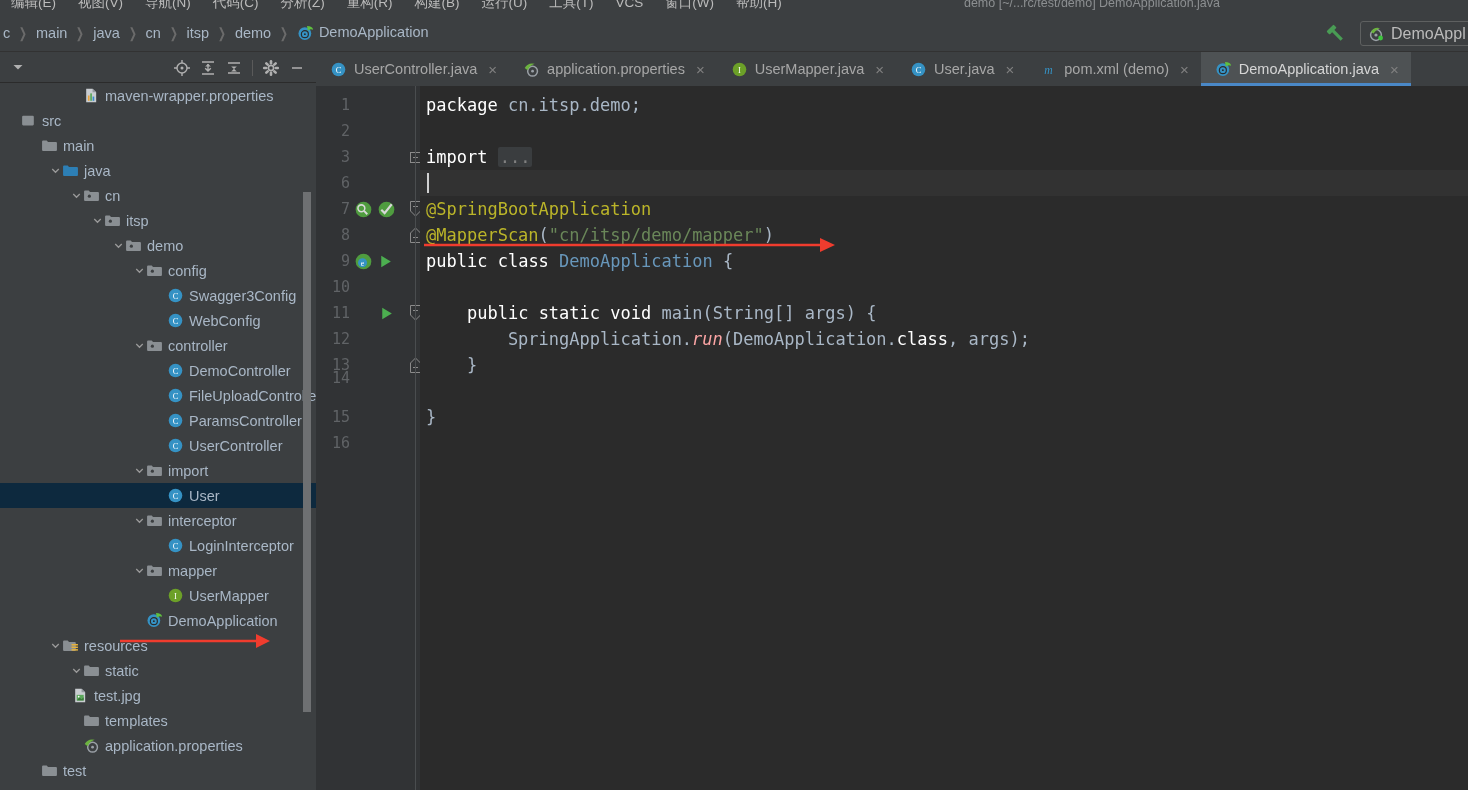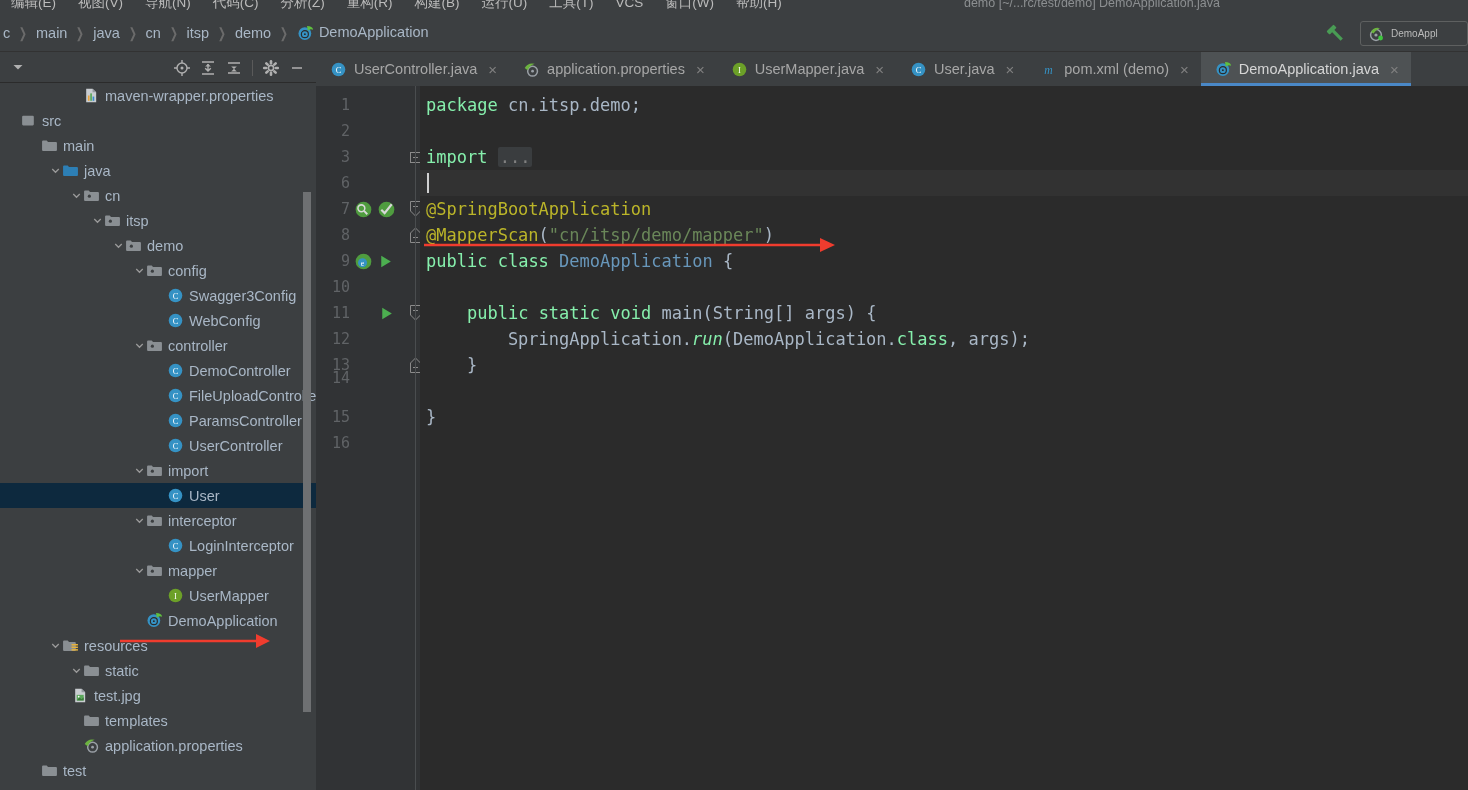--- a/index.html
+++ b/index.html
@@ -50,21 +50,21 @@
   .hammer-btn {
     position: absolute; left: 1322px; top: 8px; width: 28px; height: 24px;
     display: flex; align-items: center; justify-content: center;
   }
   .runconfig {
     position: absolute; left: 1360px; top: 7px; height: 25px;
     min-width: 108px; border: 1px solid #5e6060; border-radius: 3px;
     background: #3c3f41; display: flex; align-items: center; padding: 0 7px; gap: 7px;
     overflow: hidden;
   }
-  .runconfig-label { color: #bbbbbb; font-size: 10px; white-space: nowrap; }
+  .runconfig-label { color: #bbbbbb; font-size: 16px; white-space: nowrap; }
 
   
   .project-panel {
     position: absolute; left: 0; top: 52px; width: 316px; height: 738px;
     background: #3c3f41;
   }
   .project-header {
     position: absolute; left: 0; top: 0; width: 316px; height: 31px;
     background: #3c3f41; border-bottom: 1px solid #2b2b2b;
     display: flex; align-items: center;
@@ -142,26 +142,26 @@
   }
   .code-line {
     position: absolute; left: 0; width: 1048px; height: 26px;
     white-space: pre; font-family: "DejaVu Sans Mono", monospace;
     font-size: 17px; line-height: 26px;
   }
   .caret-line { background: #323232; }
   .caret {
     position: absolute; width: 2px; height: 20px; background: #cfcfcf; top: 3px;
   }
-  .kw  { color: #86efac; }
+  .kw  { color: #ffffff; }
   .txt { color: #a9b7c6; }
   .str { color: #6a8759; }
   .ann { color: #bbb529; }
   .num { color: #6897bb; }
-  .ital{ color: #86efac; font-style: italic; }
+  .ital{ color: #fca5a5; font-style: italic; }
   .fold-placeholder {
     background: #3a3d3f; color: #808080; border-radius: 2px; padding: 0 2px;
   }
 
   
   .arrow { position: absolute; pointer-events: none; }
 
   svg { display: block; overflow: visible; }
 </style>
 </head>

